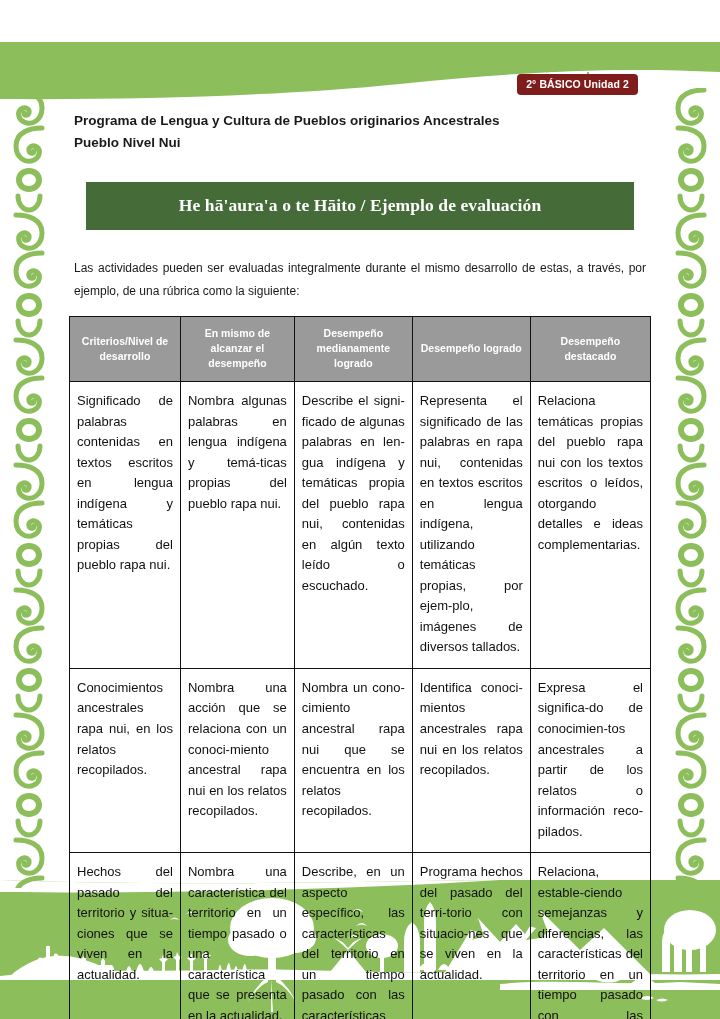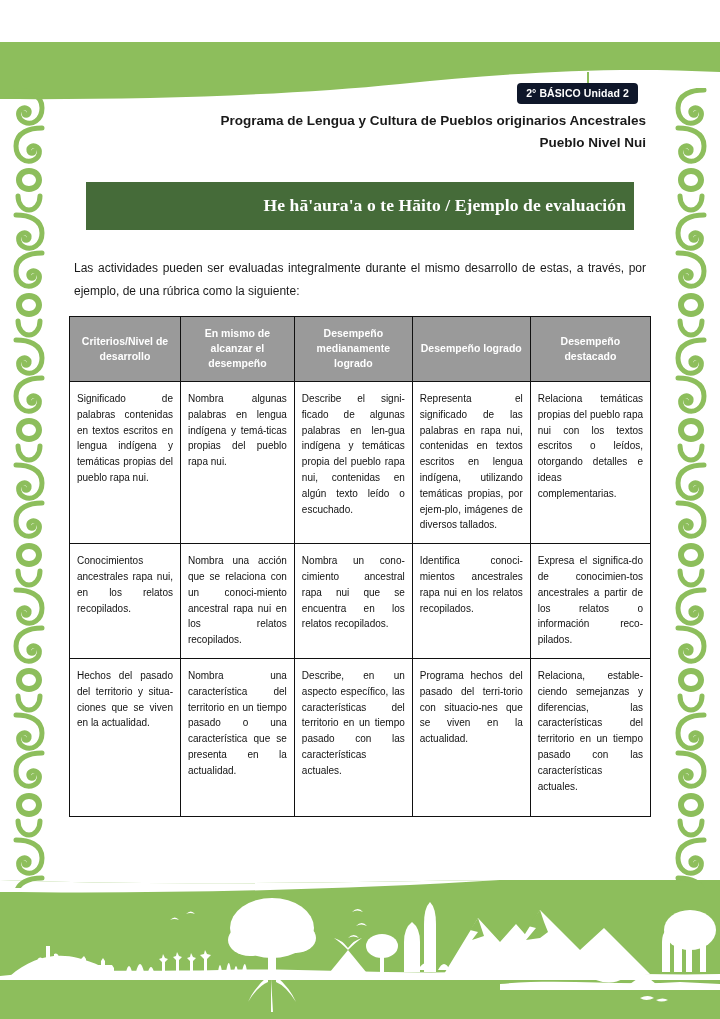--- a/index.html
+++ b/index.html
@@ -26,23 +26,23 @@
     top: 0; left: 0;
     width: 720px;
     height: 110px;
     z-index: 1;
   }
   .top-band svg { display: block; }
 
   
   .unit-badge {
     position: absolute;
-    top: 83px;
+    top: 74px;
     right: 82px;
-    background: #0f172a;
+    background: #7f1d1d;
     color: #ffffff;
     font-size: 10.5px;
     font-weight: 700;
     letter-spacing: 0.1px;
     padding: 4px 9px 5px 9px;
     border-radius: 4px;
     z-index: 5;
     white-space: nowrap;
   }
   .badge-stem {
@@ -71,36 +71,36 @@
   
   .content {
     position: absolute;
     top: 110px;
     left: 60px;
     width: 600px;
     z-index: 6;
   }
 
   .doc-title {
-    text-align: right;
+    text-align: left;
     font-size: 13.5px;
     font-weight: 700;
     color: #1a1a1a;
     line-height: 1.65;
     padding: 0 14px;
   }
 
   .section-banner {
     margin: 27px 26px 0 26px;
     background: #456B39;
     color: #ffffff;
     font-family: "Liberation Serif", serif;
     font-weight: 700;
     font-size: 17.5px;
-    text-align: right;
+    text-align: center;
     padding: 13px 8px 14px 8px;
     letter-spacing: 0.1px;
   }
 
   .intro {
     margin: 27px 14px 0 14px;
     font-size: 12px;
     color: #1a1a1a;
     line-height: 1.95;
     text-align: justify;
@@ -125,21 +125,21 @@
     background: #9a9a9a;
     color: #ffffff;
     font-size: 10.5px;
     font-weight: 700;
     text-align: center;
     line-height: 1.42;
     padding: 9px 4px 10px 4px;
     vertical-align: middle;
   }
   table.rubric td {
-    font-size: 10px;
+    font-size: 13px;
     color: #111111;
     line-height: 1.58;
     padding: 9px 7px 10px 7px;
     text-align: justify;
     hyphens: manual;
   }
   table.rubric td b { font-weight: 400; }
 
   col.c1 { width: 19.1%; }
   col.c2 { width: 19.6%; }

